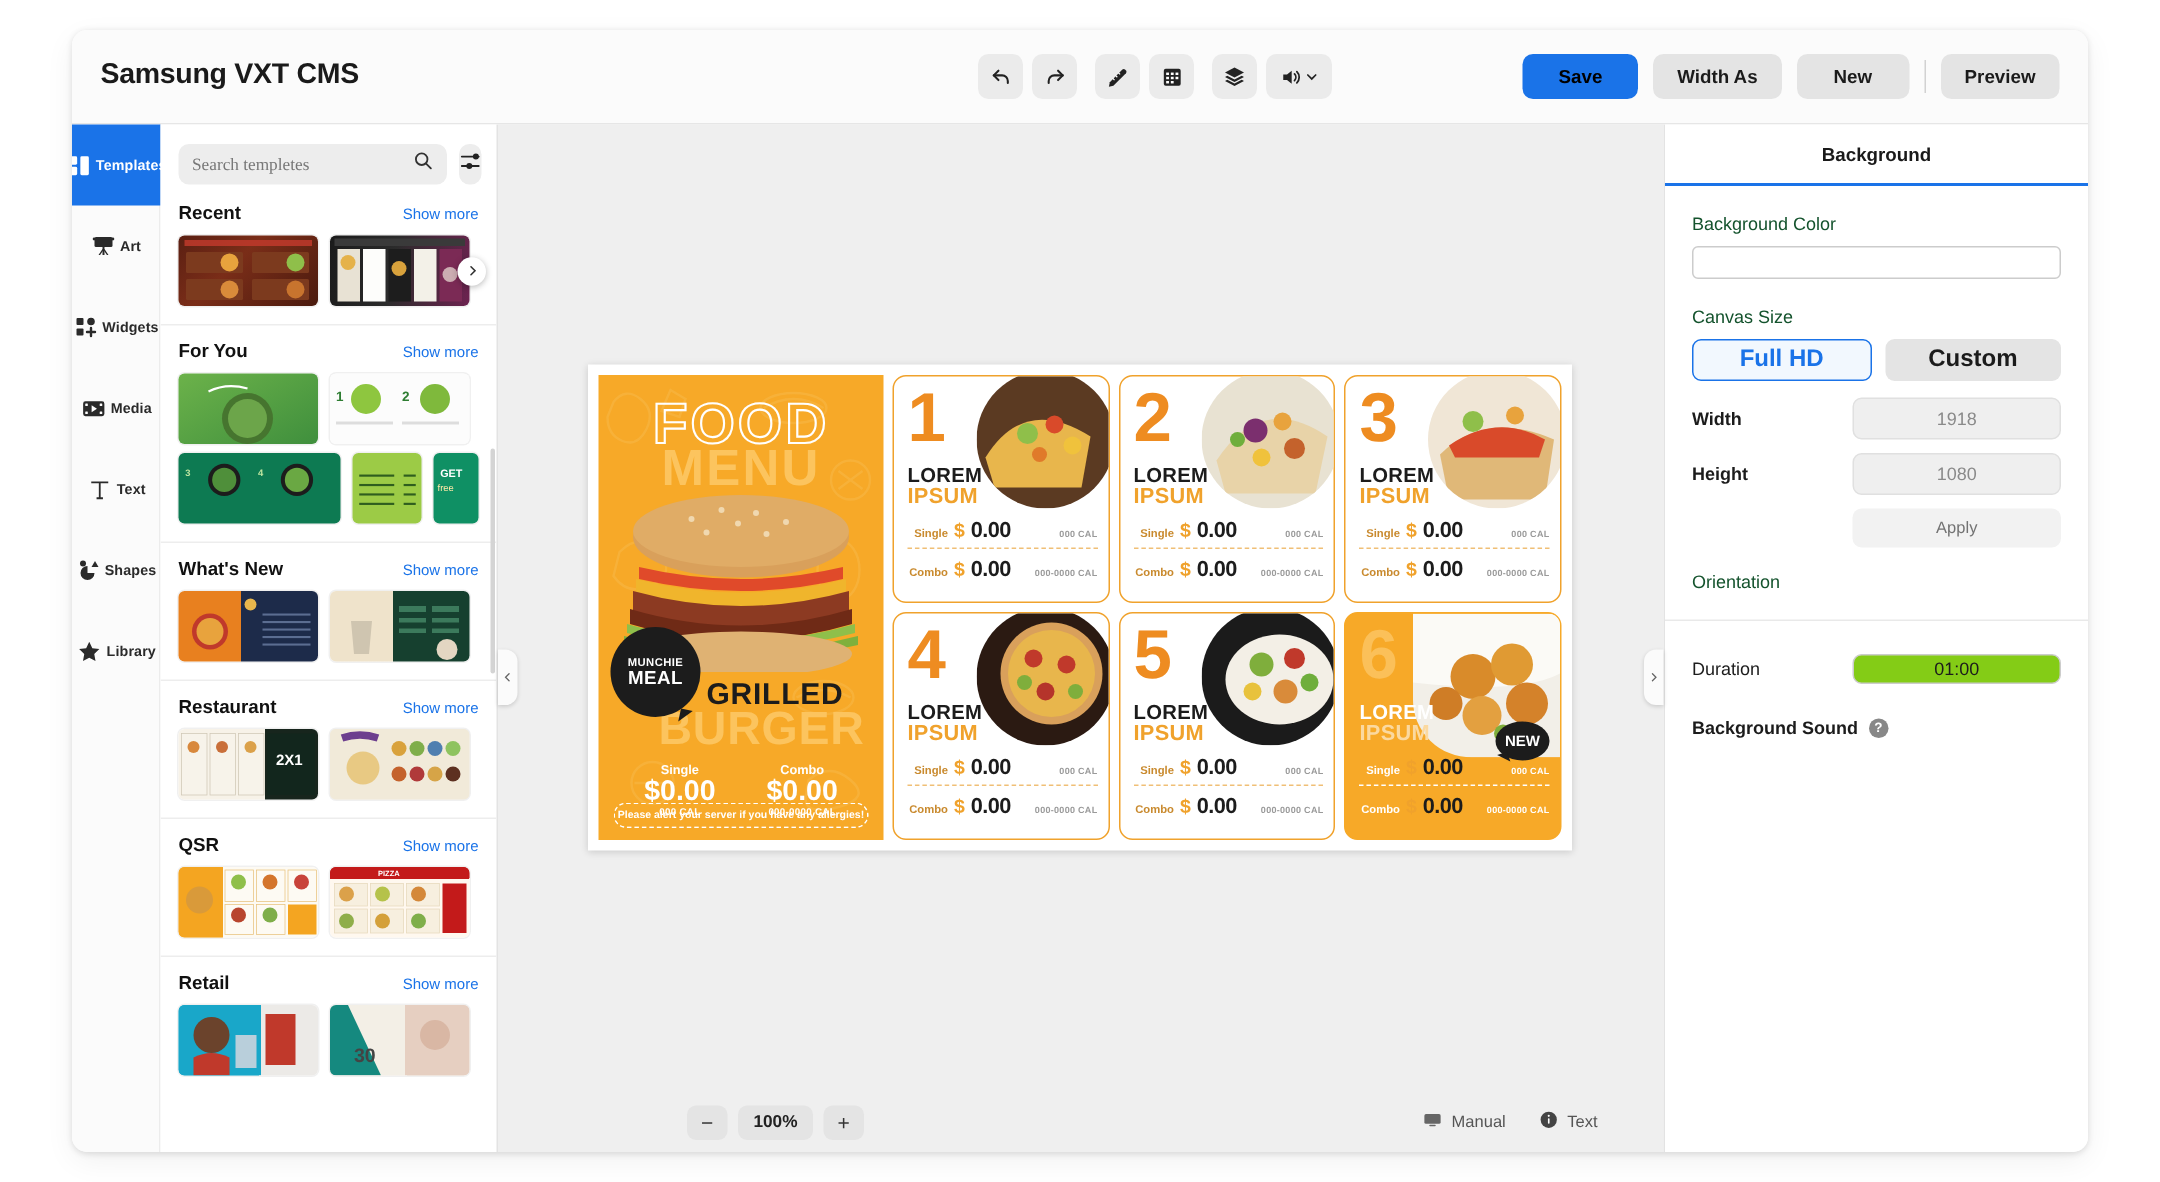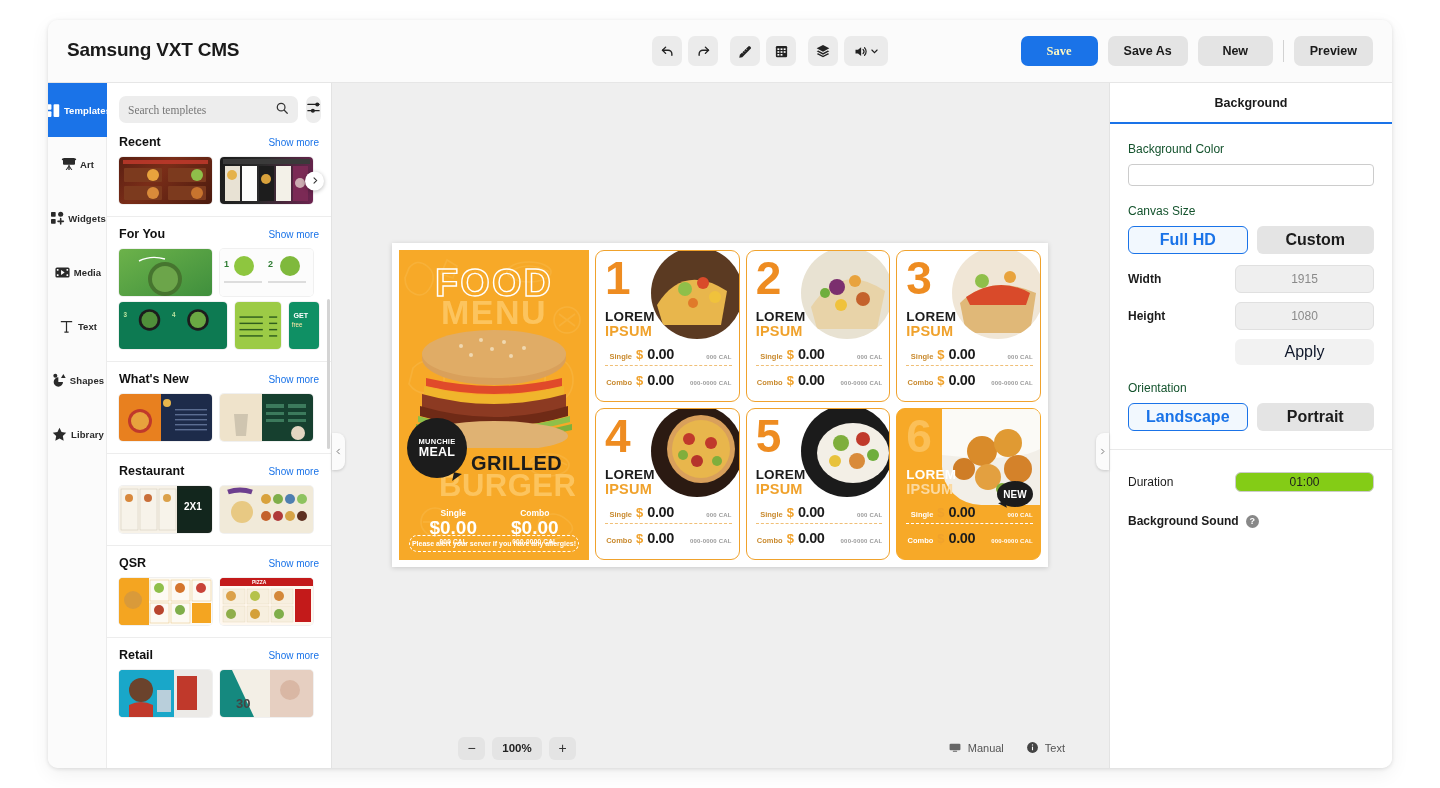--- a/index.html
+++ b/index.html
@@ -38,21 +38,21 @@
   }
   .tool-btn svg { display:block; }
   .tool-btn.wide { width:44px; gap:2px; }
   .act-group { position:absolute; top:16px; right:19px; display:flex; align-items:center; gap:10px; }
   .act-btn {
     height:30px; min-width:75px; padding:0 16px; border-radius:7px;
     background:#e4e4e4; color:#1b1b1b; font-size:12.5px; font-weight:700;
     display:flex; align-items:center; justify-content:center; cursor:pointer; border:none;
     font-family:"Liberation Sans", sans-serif;
   }
-  .act-btn.primary { background:#1a73e8; color:#fef9c3; min-width:77px;font-family:Liberation Serif, serif; }
+  .act-btn.primary { background:#1a73e8; color:#000000; min-width:77px; }
   .act-divider { width:1px; height:22px; background:#d2d2d2; }
 
   
   .rail {
     position:absolute; left:0; top:63px; width:59px; height:685px;
     background:#fbfbfb; border-right:1px solid #ececec;
   }
   .rail-item {
     width:59px; height:54px; display:flex; flex-direction:row;
     align-items:center; justify-content:center; gap:3px; cursor:pointer;
@@ -254,21 +254,21 @@
   .field-lbl { width:107px; font-size:12px; font-weight:700; color:#1c1c1c; }
   .field-box {
     flex:1; height:28px; border-radius:6px; background:#efefef; border:1px solid #e0e0e0;
     display:flex; align-items:center; justify-content:center;
     font-size:12px; color:#8a8a8a;
   }
   .apply-row { display:flex; margin-bottom:16px; }
   .apply-btn {
     margin-left:107px; flex:1; height:26px; border-radius:6px; background:#f2f2f2;
     display:flex; align-items:center; justify-content:center;
-    font-size:16px; color:#0f172a; cursor:pointer; border:none;
+    font-size:11px; color:#737373; cursor:pointer; border:none;
     font-family:"Liberation Sans", sans-serif;
   }
   .rp-divider { height:1px; background:#e9e9e9; margin:18px -18px 0 -18px; }
   .dur-row { display:flex; align-items:center; margin-top:22px; }
   .dur-lbl { width:107px; font-size:12px; color:#1c1c1c; }
   .dur-box {
     flex:1; height:20px; border-radius:6px; background:#84cc16; border:1px solid #ccc;
     display:flex; align-items:center; justify-content:center;
     font-size:12px; color:#1c1c1c; cursor:pointer;
   }
@@ -348,21 +348,21 @@
               <path d="M18.5 6a8.5 8.5 0 0 1 0 12" stroke="#222" stroke-width="1.9" fill="none" stroke-linecap="round"></path>
             </svg>
           <svg width="9" height="9" viewBox="0 0 24 24" fill="none" stroke="#222" stroke-width="3" stroke-linecap="round">
               <path d="M5 8l7 7 7-7"></path>
             </svg>
         </button>
       </div>
 
       <div class="act-group">
         <button class="act-btn primary">Save</button>
-        <button class="act-btn">Save As</button>
+        <button class="act-btn">Width As</button>
         <button class="act-btn">New</button>
         <div class="act-divider"></div>
         <button class="act-btn">Preview</button>
       </div>
     </div>
 
     <div class="rail">
       <div class="rail-item active">
         <span class="rail-ico">
           <svg width="17" height="17" viewBox="0 0 24 24" fill="#fff">
@@ -1024,35 +1024,31 @@
         <div class="color-field"></div>
 
         <div class="rp-label">Canvas Size</div>
         <div class="seg-row">
           <button class="seg active">Full HD</button>
           <button class="seg">Custom</button>
         </div>
 
         <div class="field-row">
           <span class="field-lbl">Width</span>
-          <div class="field-box">1915</div>
+          <div class="field-box">1918</div>
         </div>
         <div class="field-row">
           <span class="field-lbl">Height</span>
           <div class="field-box">1080</div>
         </div>
         <div class="apply-row">
           <button class="apply-btn">Apply</button>
         </div>
 
         <div class="rp-label">Orientation</div>
-        <div class="seg-row">
-          <button class="seg active">Landscape</button>
-          <button class="seg">Portrait</button>
-        </div>
 
         <div class="rp-divider"></div>
 
         <div class="dur-row">
           <span class="dur-lbl">Duration</span>
           <div class="dur-box">01:00</div>
         </div>
 
         <div class="bgs-row">
           <span class="bgs-lbl">Background Sound</span>

